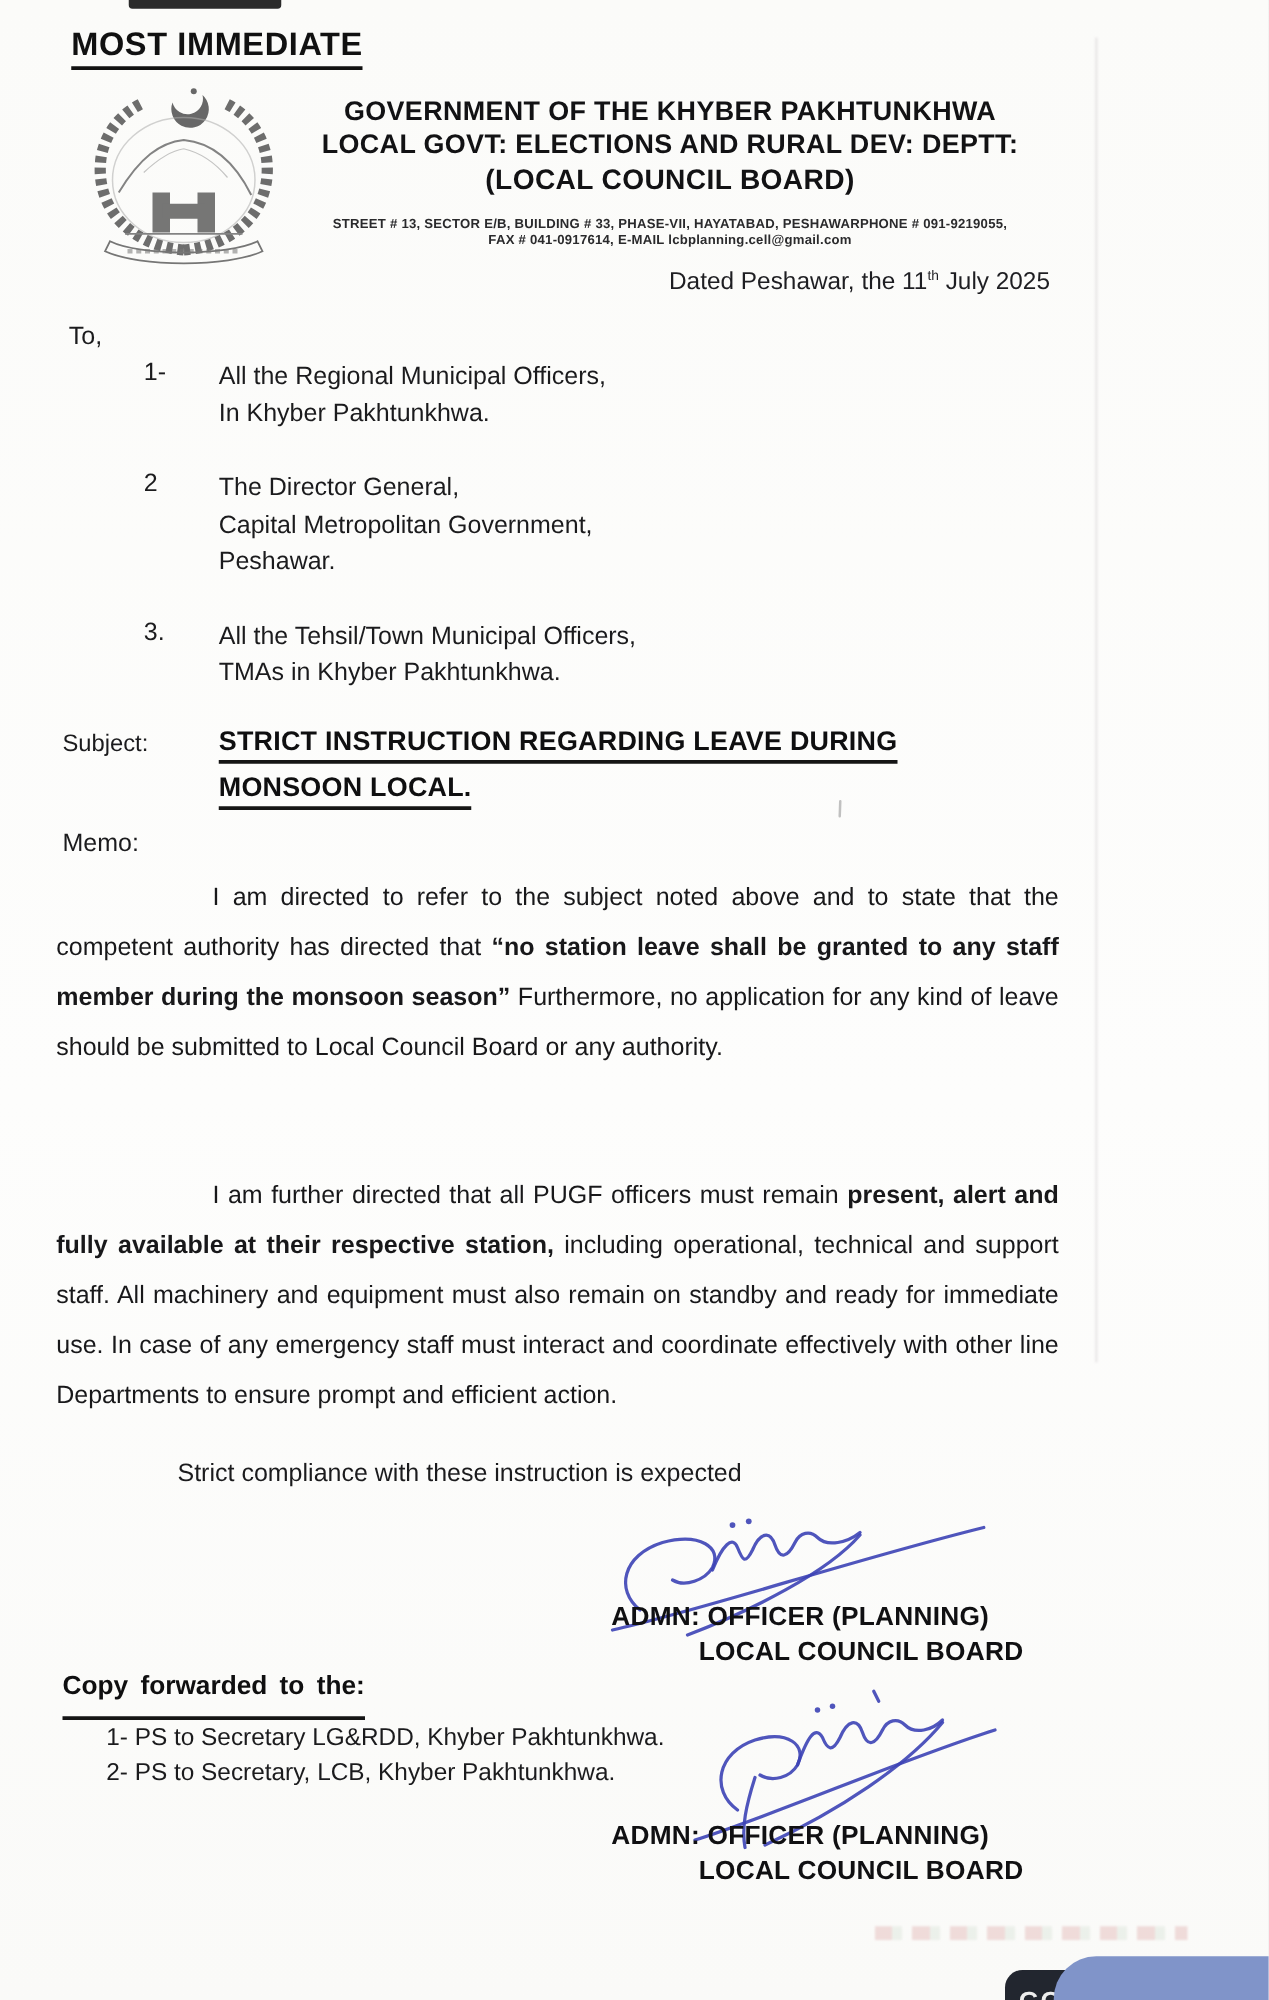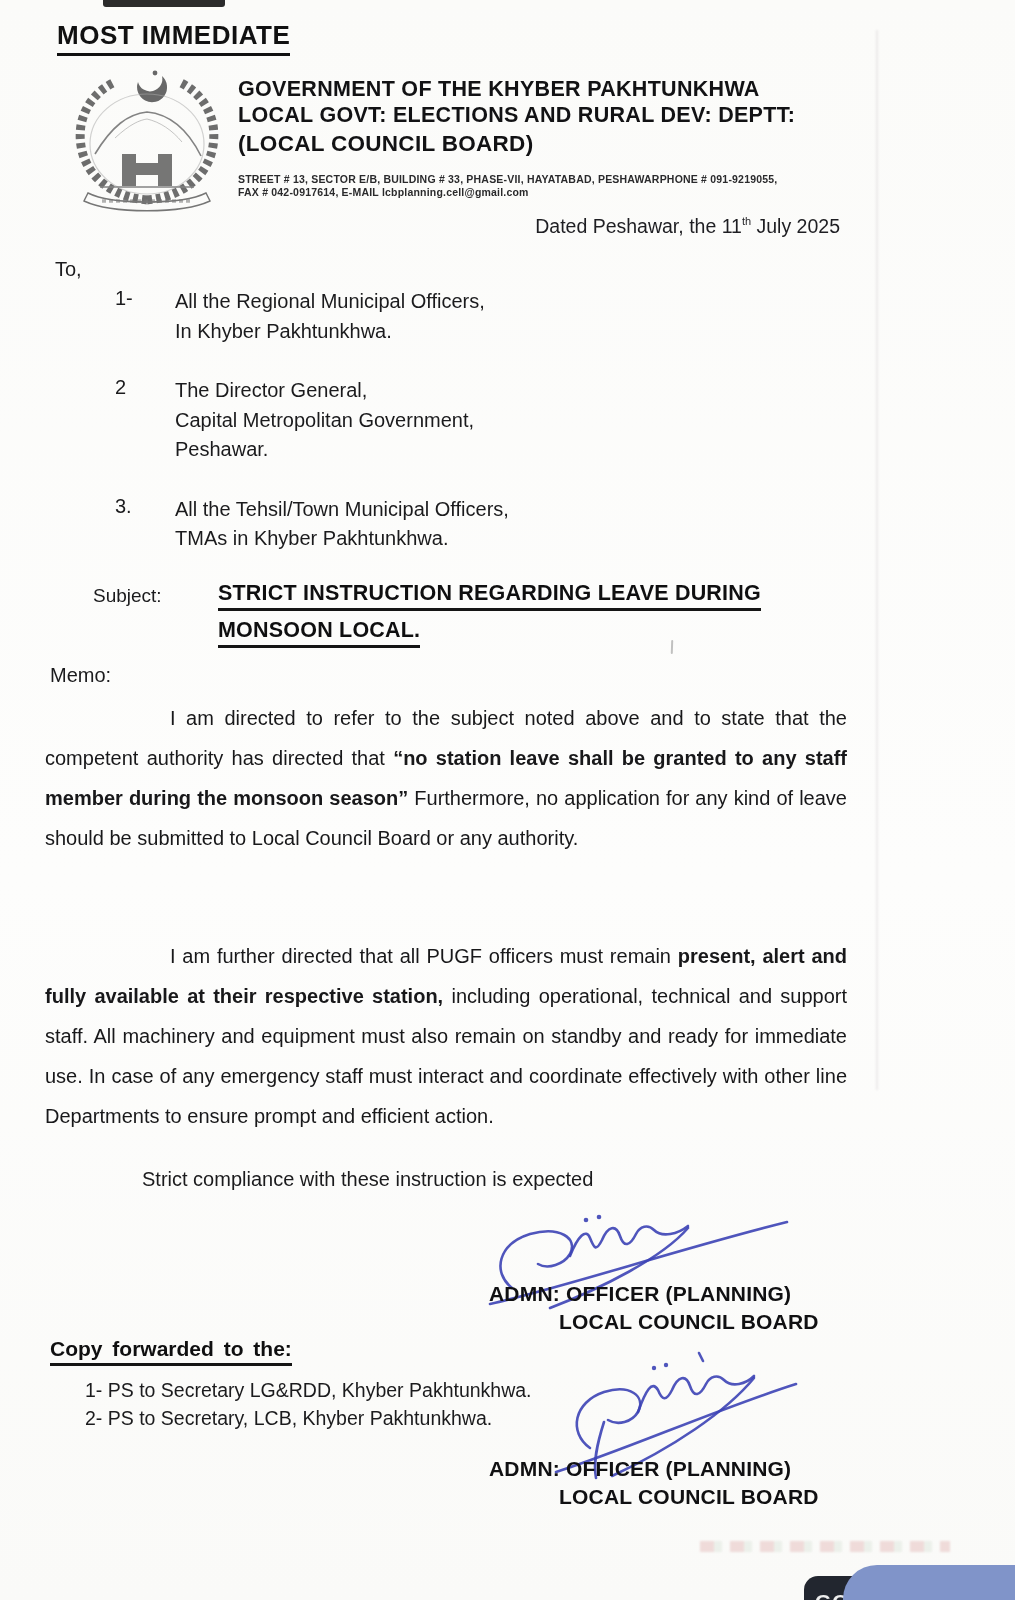--- a/index.html
+++ b/index.html
@@ -15,37 +15,37 @@
   .crease{position:absolute;left:876px;top:30px;width:2px;height:1060px;background:rgba(160,150,162,.18);filter:blur(1px);}
   .tinymark{position:absolute;left:671px;top:640px;width:2px;height:14px;background:rgba(120,120,120,.45);border-radius:1px;transform:rotate(2deg);}
 
   .classification{
     position:absolute;left:57px;top:20px;
     font-size:26px;font-weight:700;letter-spacing:.5px;color:#111;
     border-bottom:3px solid #111;padding-bottom:2px;display:inline-block;
   }
   .emblem{position:absolute;left:60px;top:66px;width:174px;height:146px;opacity:.8;}
 
-  .org{position:absolute;left:238px;top:76px;width:596px;color:#121214;}
+  .org{position:absolute;left:238px;top:76px;width:596px;text-align:center;color:#121214;}
   .org .l1,.org .l2,.org .l3{font-weight:700;font-size:21.5px;line-height:26px;letter-spacing:.3px;}
   .org .l3{font-size:22.5px;margin-top:3px;}
   .org .addr{font-weight:700;font-size:10.5px;line-height:13px;letter-spacing:.2px;color:#2a2a2c;}
   .org .addr.first{margin-top:16px;}
 
   .ref{position:absolute;left:440px;top:209px;width:400px;text-align:right;font-size:19.5px;line-height:25px;color:#1e1e22;}
   .ref sup{font-size:11px;}
 
   .to-label{position:absolute;left:55px;top:258px;font-size:20px;}
   .recipients{position:absolute;left:115px;top:287px;font-size:20px;}
   .rec-row{display:flex;margin-bottom:30px;}
   .rec-num{width:60px;flex:0 0 60px;}
   .rec-lines div{line-height:29.5px;}
 
   .subject-row{position:absolute;left:50px;top:581px;display:flex;}
-  .subj-label{font-size:19px;padding-top:4px;flex:0 0 125px;margin-left:43px;}
+  .subj-label{font-size:19px;padding-top:4px;flex:0 0 125px;}
   .subj-line{display:inline-block;font-size:21.5px;font-weight:700;letter-spacing:.2px;color:#0f0f10;
     border-bottom:3px solid #151515;padding-bottom:2px;margin-bottom:7px;}
   .memo-label{position:absolute;left:50px;top:664px;font-size:20px;}
 
   .para{position:absolute;left:45px;width:802px;font-size:20px;line-height:40px;text-align:justify;text-indent:125px;color:#18181a;}
   .para .b{font-weight:700;}
   .p1{top:698px;}
   .p2{top:936px;}
   .closing{position:absolute;left:142px;top:1168px;font-size:20px;}
 
@@ -55,21 +55,21 @@
   .sig1{left:482px;top:1200px;width:315px;height:112px;}
   .sig2{left:550px;top:1350px;width:252px;height:134px;}
 
   .sigline{position:absolute;font-size:21px;font-weight:700;color:#101012;letter-spacing:.2px;}
   .sb1a{left:489px;top:1282px;}
   .sb1b{left:559px;top:1310px;}
   .sb2a{left:489px;top:1457px;}
   .sb2b{left:559px;top:1485px;}
 
   .copy-head{position:absolute;left:50px;top:1337px;font-size:21px;font-weight:700;color:#0f0f10;
-    border-bottom:3px solid #151515;padding-bottom:2px;display:inline-block;word-spacing:4px;}
+    border-bottom:3px solid #151515;padding-bottom:12px;display:inline-block;word-spacing:4px;}
   .copylist{position:absolute;left:85px;top:1376px;font-size:19.5px;}
   .copylist div{line-height:28px;}
 
   .stamp-remnant{position:absolute;left:700px;top:1541px;width:250px;height:11px;opacity:.28;filter:blur(1px);
     background:repeating-linear-gradient(90deg,rgba(200,110,110,.8) 0 14px,rgba(150,180,150,.5) 14px 22px,rgba(220,160,160,.0) 22px 30px);}
 
   .overlay-dark{position:absolute;left:804px;top:1576px;width:62px;height:44px;border-radius:14px;background:#22262f;z-index:5;}
   .overlay-dark span{position:absolute;left:11px;top:14px;font-size:21px;font-weight:700;color:#ededed;letter-spacing:1px;}
   .overlay-pill{position:absolute;left:843px;top:1565px;width:230px;height:72px;border-radius:34px;background:#8094c9;z-index:6;}
 </style>
@@ -98,21 +98,21 @@
     <path d="M40,121 L134,121" stroke="#666" stroke-width="1.4"></path>
     <path d="M28,127 C 52,139 122,139 146,127 L150,135 C 122,148 52,148 24,135 Z" fill="none" stroke="#555" stroke-width="1.4"></path>
     <path d="M42,135 L132,135" stroke="#555" stroke-width="3.5" stroke-dasharray="4 3" opacity=".55"></path>
   </svg>
 
   <div class="org">
     <div class="l1">GOVERNMENT OF THE KHYBER PAKHTUNKHWA</div>
     <div class="l2">LOCAL GOVT: ELECTIONS AND RURAL DEV: DEPTT:</div>
     <div class="l3">(LOCAL COUNCIL BOARD)</div>
     <div class="addr first">STREET # 13, SECTOR E/B, BUILDING # 33, PHASE-VII, HAYATABAD, PESHAWARPHONE # 091-9219055,</div>
-    <div class="addr">FAX # 042-0917614, E-MAIL lcbplanning.cell@gmail.com</div>
+    <div class="addr">FAX # 041-0917614, E-MAIL lcbplanning.cell@gmail.com</div>
   </div>
 
   <div class="ref">
     <div><span>Dated Peshawar, the 11</span><sup>th</sup><span> July 2025</span></div>
   </div>
 
   <div class="to-label">To,</div>
   <div class="recipients" id="recipients">
       <div class="rec-row">
         <span class="rec-num">1-</span>

